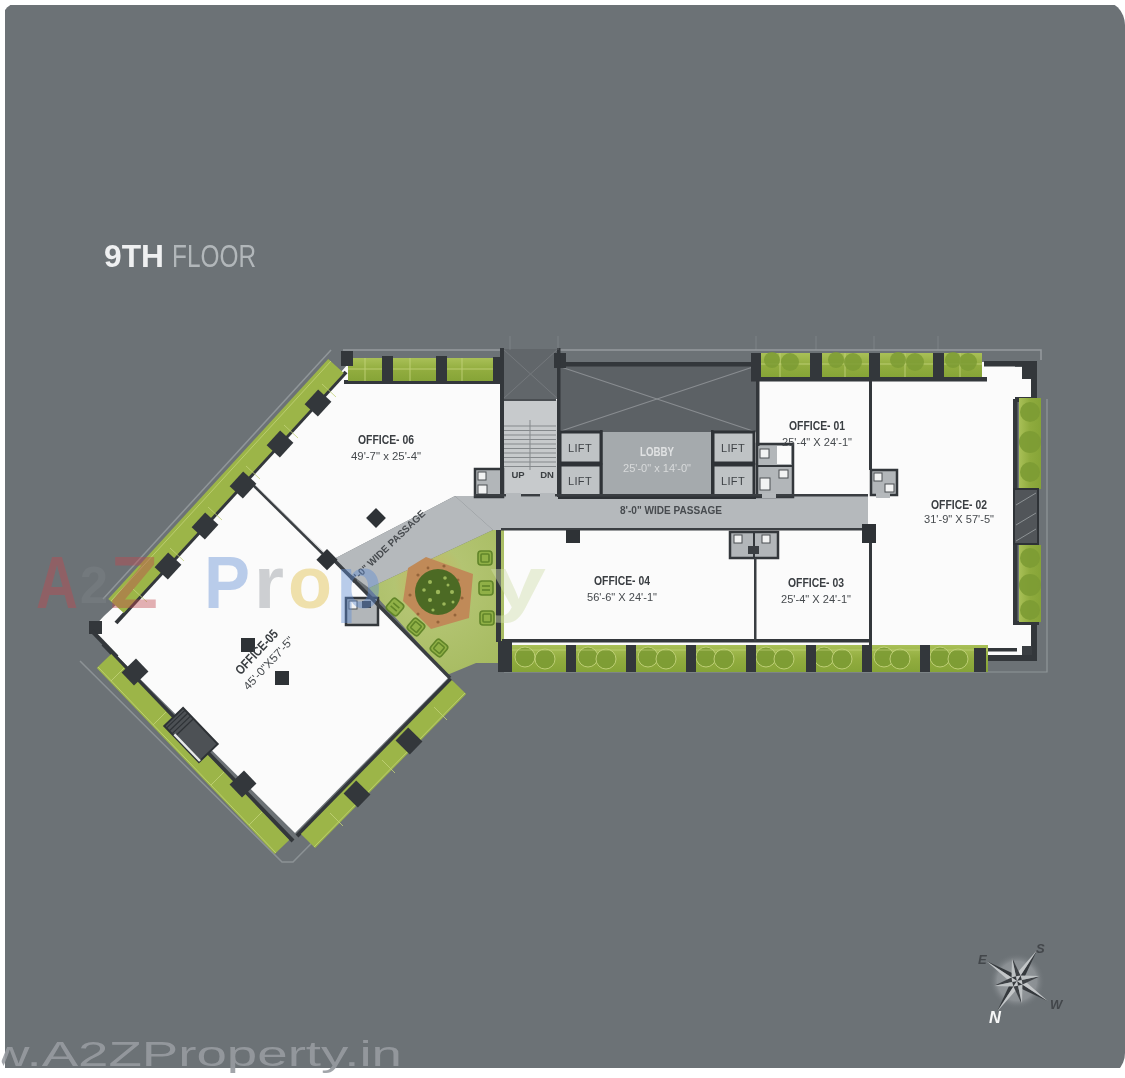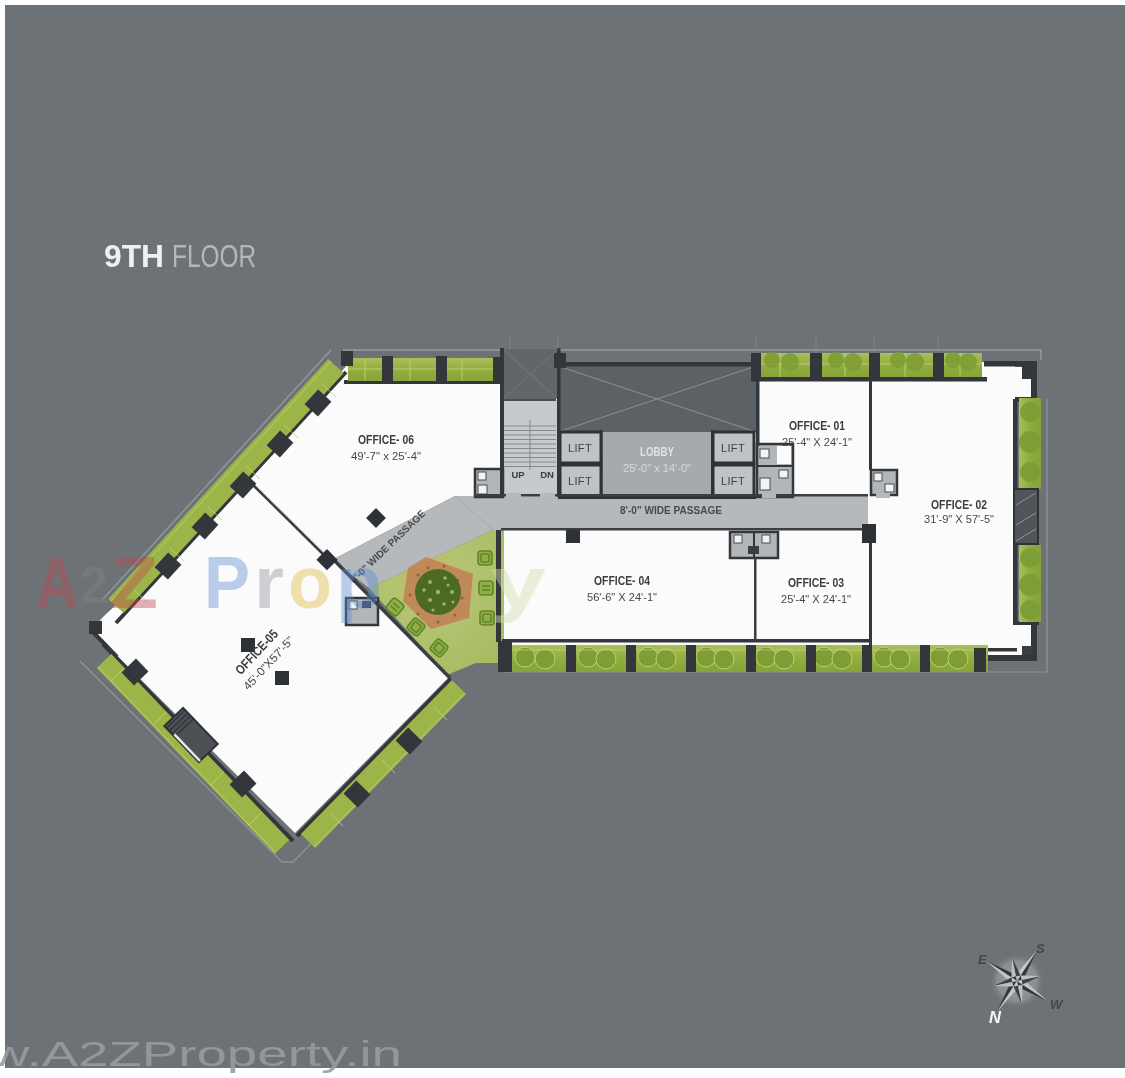--- a/index.html
+++ b/index.html
@@ -1,17 +1,17 @@
 <!DOCTYPE html>
 <html><head>
 <meta charset="utf-8">
 <style>
   html,body{margin:0;padding:0;background:#ffffff;}
   #page{position:relative;width:1125px;height:1078px;background:#ffffff;overflow:hidden;
-        font-family:"Liberation Sans", sans-serif;}
+        font-family:"Liberation Sans", sans-serif;border-radius:25px;}
   svg text{font-family:"Liberation Sans", sans-serif;}
 </style>
 </head>
 <body>
 <div id="page">
 <svg width="1125" height="1078" viewBox="0 0 1125 1078" xmlns="http://www.w3.org/2000/svg">
 <defs>
   <linearGradient id="grn" x1="0" y1="0" x2="0" y2="1">
     <stop offset="0" stop-color="#a9c057"></stop>
           <stop offset="0.5" stop-color="#92ad3f"></stop>

